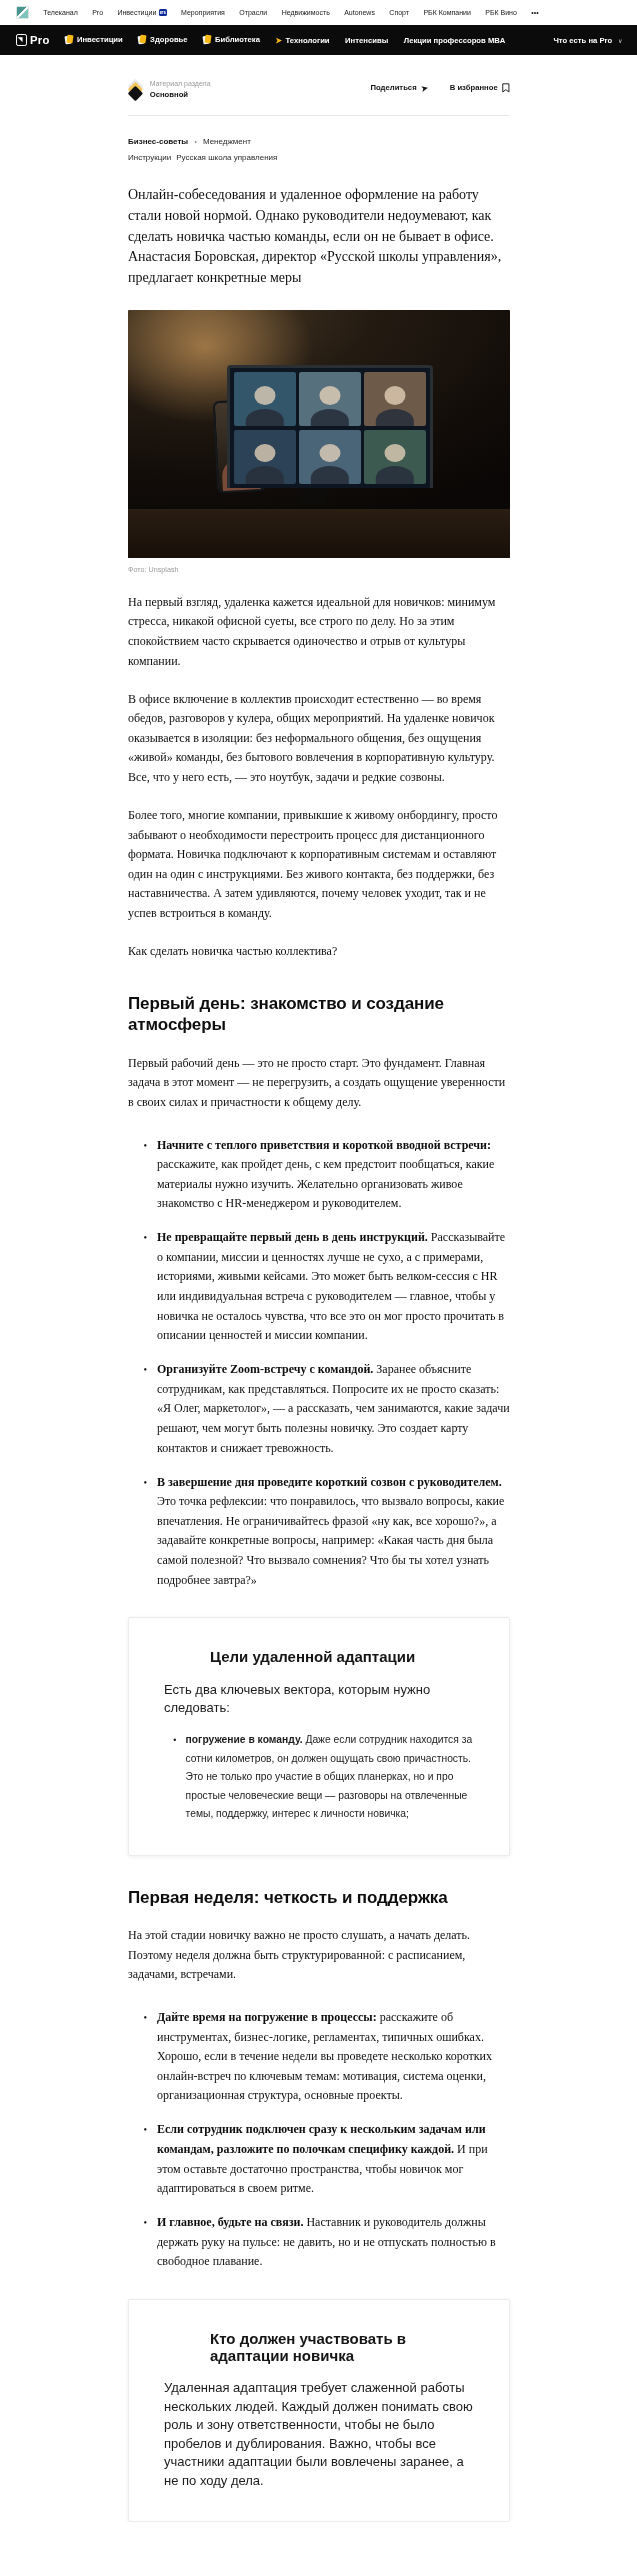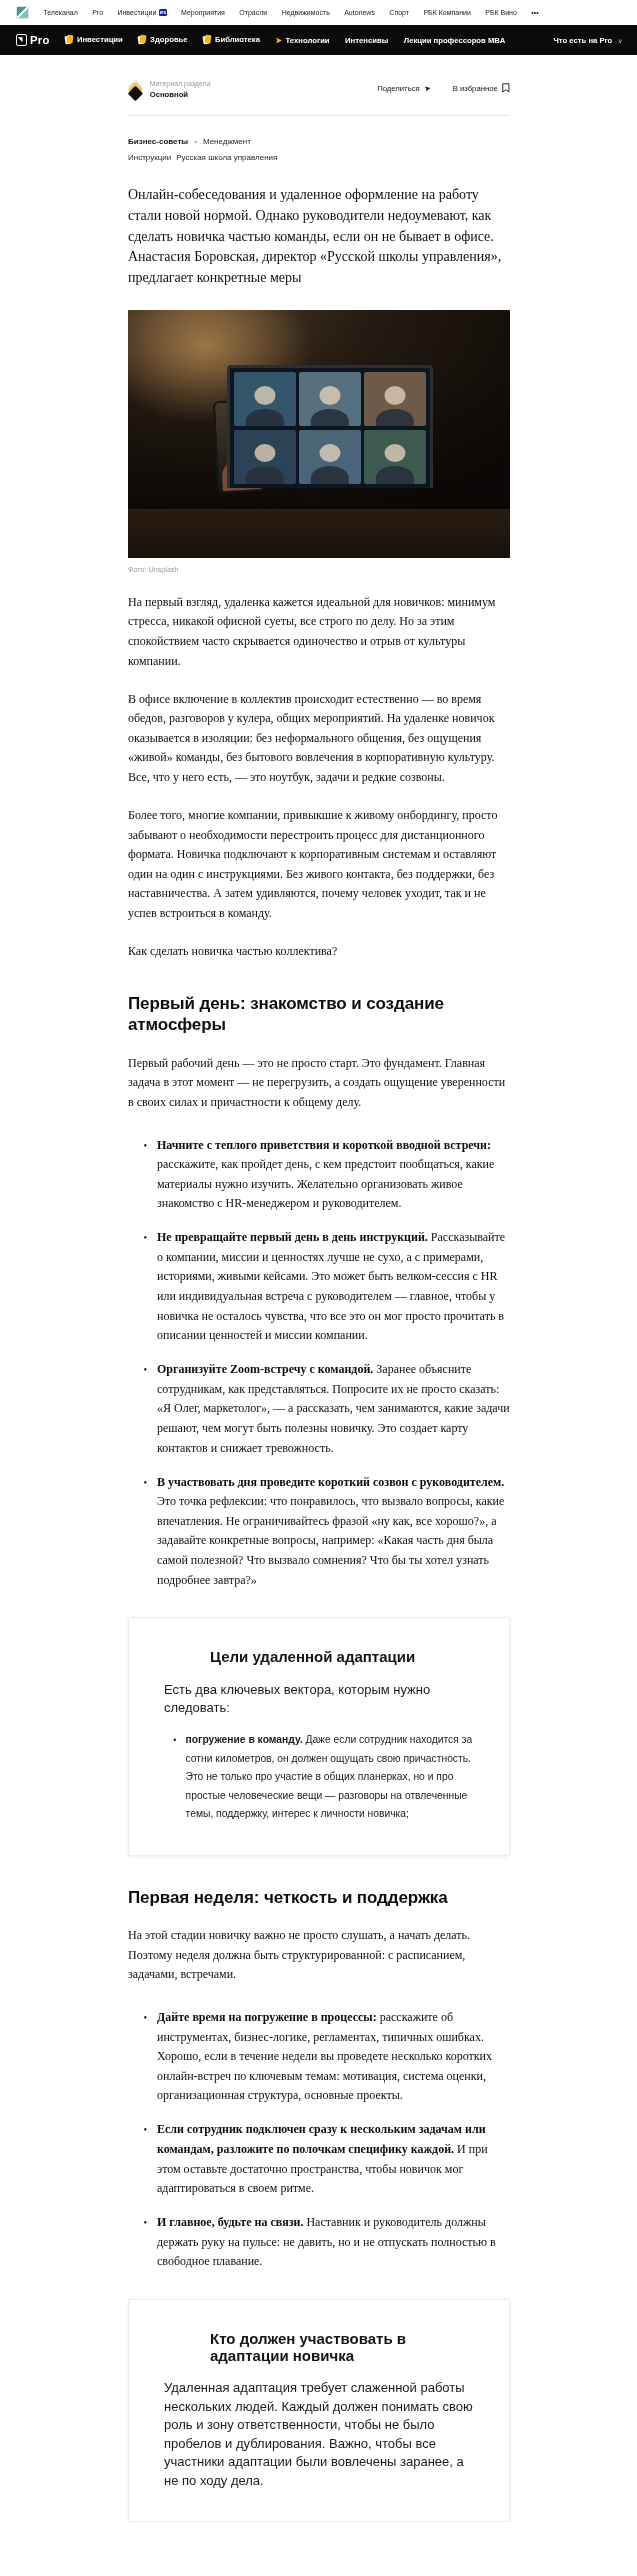--- a/index.html
+++ b/index.html
@@ -37,21 +37,21 @@
   .art-head { display:flex; justify-content:space-between; align-items:flex-start; margin-top:24px; }
   .mat { display:flex; gap:6.2px; align-items:center; }
   .diamond-stack { width:15.5px; height:17.5px; position:relative; flex:0 0 auto; }
   .diamond-stack i { position:absolute; left:2.1px; width:10.8px; height:10.8px; transform:rotate(45deg); border-radius:1.5px; }
   .diamond-stack .d1 { top:0;  background:#e8e8e8; z-index:1;}
   .diamond-stack .d2 { top:3.6px; background:#f2c45a; z-index:2;}
   .diamond-stack .d3 { top:7.2px; background:#111; z-index:3;}
   .mat-label { font-size:7px; color:#9a9a9a; line-height:1.45; }
   .mat-sec { font-size:7.7px; font-weight:bold; color:#111; line-height:1.45; }
   .head-actions { display:flex; gap:21.6px; align-items:center; padding-top:4.1px; }
-  .h-act { display:flex; gap:4.6px; align-items:flex-end; font-size:7.7px; font-weight:normal; cursor:pointer; }
+  .h-act { display:flex; gap:4.6px; align-items:flex-start; font-size:7.7px; font-weight:bold; cursor:pointer; }
   .share-ic { font-size:8.2px; transform:rotate(-12deg); }
   .bm-ic svg { display:block; }
 
   .divider { border-top:0.5px solid #e7e7e7; margin-top:14.4px; }
 
   h1 { font-size:23px; line-height:1.2; font-weight:800; letter-spacing:-0.2px; margin-top:19.6px; color:#0e0e0e; }
 
   .tags { margin-top:21.6px; font-size:8px; }
   .tags-row1 { display:flex; align-items:center; gap:6.2px; }
   .tag-b { font-weight:bold; cursor:pointer; }
@@ -268,21 +268,21 @@
   <p class="p">Более того, многие компании, привыкшие к живому онбордингу, просто забывают о необходимости перестроить процесс для дистанционного формата. Новичка подключают к корпоративным системам и оставляют один на один с инструкциями. Без живого контакта, без поддержки, без наставничества. А затем удивляются, почему человек уходит, так и не успев встроиться в команду.</p>
   <p class="p">Как сделать новичка частью коллектива?</p>
 
   <h2>Первый день: знакомство и создание атмосферы</h2>
   <p class="p">Первый рабочий день — это не просто старт. Это фундамент. Главная задача в этот момент — не перегрузить, а создать ощущение уверенности в своих силах и причастности к общему делу.</p>
 
   <ul class="slist">
     <li><b>Начните с теплого приветствия и короткой вводной встречи:</b><span> расскажите, как пройдет день, с кем предстоит пообщаться, какие материалы нужно изучить. Желательно организовать живое знакомство с HR-менеджером и руководителем.</span></li>
     <li><b>Не превращайте первый день в день инструкций.</b><span> Рассказывайте о компании, миссии и ценностях лучше не сухо, а с примерами, историями, живыми кейсами. Это может быть велком-сессия с HR или индивидуальная встреча с руководителем — главное, чтобы у новичка не осталось чувства, что все это он мог просто прочитать в описании ценностей и миссии компании.</span></li>
     <li><b>Организуйте Zoom-встречу с командой.</b><span> Заранее объясните сотрудникам, как представляться. Попросите их не просто сказать: «Я Олег, маркетолог», — а рассказать, чем занимаются, какие задачи решают, чем могут быть полезны новичку. Это создает карту контактов и снижает тревожность.</span></li>
-    <li><b>В участвовать дня проведите короткий созвон с руководителем.</b><span> Это точка рефлексии: что понравилось, что вызвало вопросы, какие впечатления. Не ограничивайтесь фразой «ну как, все хорошо?», а задавайте конкретные вопросы, например: «Какая часть дня была самой полезной? Что вызвало сомнения? Что бы ты хотел узнать подробнее завтра?»</span></li>
+    <li><b>В завершение дня проведите короткий созвон с руководителем.</b><span> Это точка рефлексии: что понравилось, что вызвало вопросы, какие впечатления. Не ограничивайтесь фразой «ну как, все хорошо?», а задавайте конкретные вопросы, например: «Какая часть дня была самой полезной? Что вызвало сомнения? Что бы ты хотел узнать подробнее завтра?»</span></li>
   </ul>
 
   <aside class="box">
     <div class="box-title">Цели удаленной адаптации</div>
     <p class="box-intro">Есть два ключевых вектора, которым нужно следовать:</p>
     <ul class="blist">
       <li><b>погружение в команду.</b><span> Даже если сотрудник находится за сотни километров, он должен ощущать свою причастность. Это не только про участие в общих планерках, но и про простые человеческие вещи — разговоры на отвлеченные темы, поддержку, интерес к личности новичка;</span></li>
     </ul>
   </aside>
 

